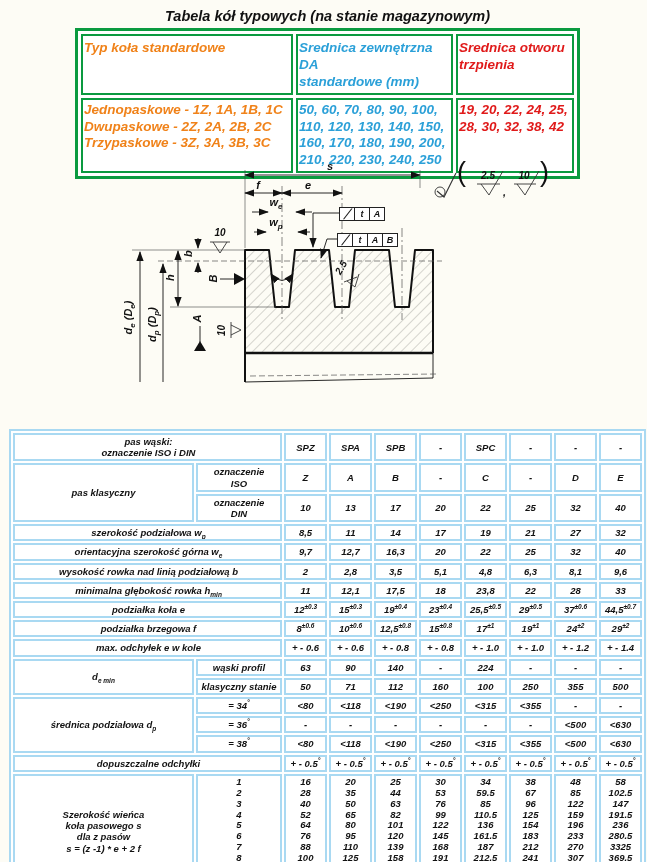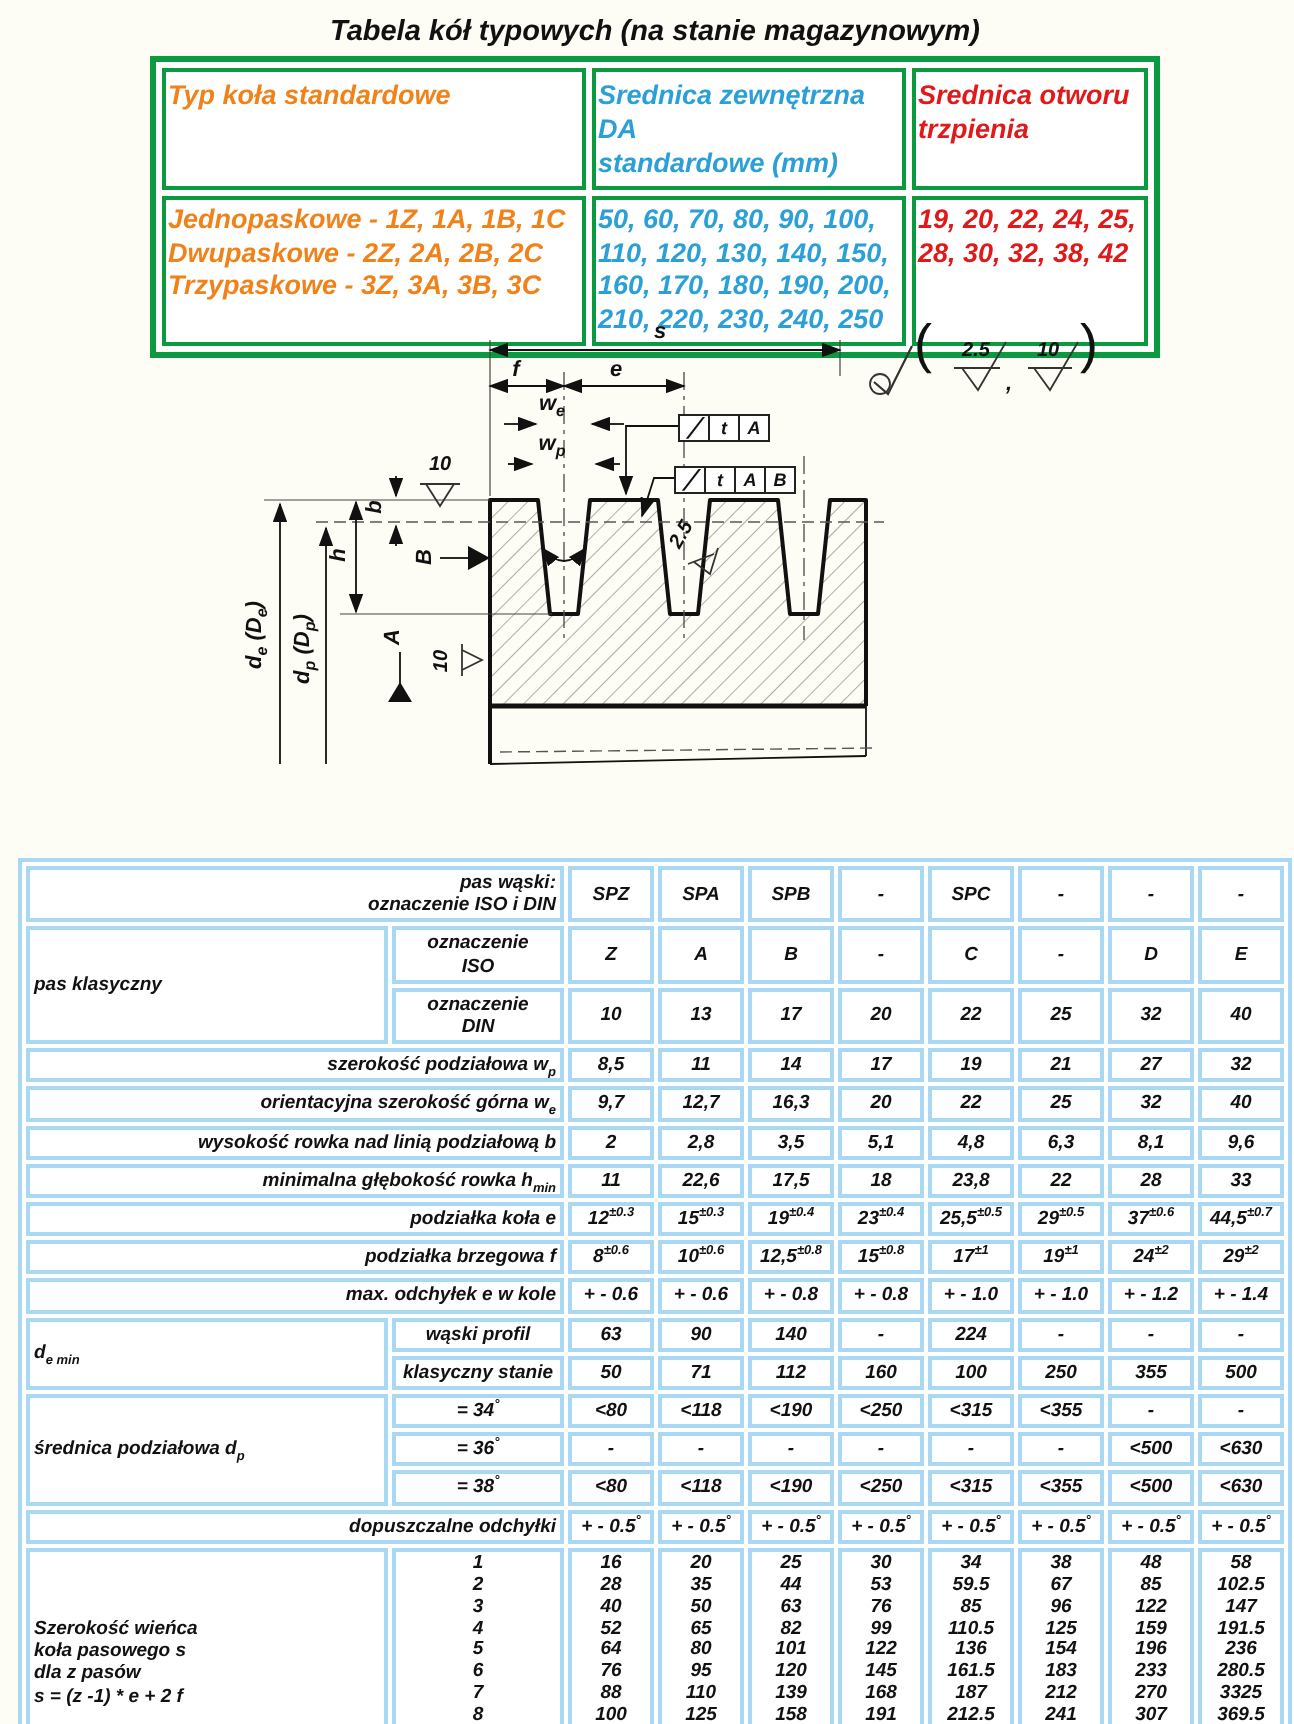--- a/index.html
+++ b/index.html
@@ -37,22 +37,22 @@
            font-size:9px;font-style:italic;font-weight:bold;text-align:center;
            padding:0 1px;margin-right:-1px}
 
   
   table.spec{position:absolute;left:9px;top:429px;width:629px;
              border:2px solid var(--table-border);border-spacing:2px;background:#fff;
              table-layout:fixed}
   table.spec td{border:2px solid var(--table-border);font-weight:bold;font-style:italic;
                 font-size:9.5px;line-height:1.18;padding:1px 2px;vertical-align:middle;
                 overflow:hidden}
-  table.spec .lbl{text-align:right;padding-left:4px}
-  table.spec .lblc{}
+  table.spec .lbl{text-align:center;padding-left:4px}
+  table.spec .lblc{text-align:center}
   table.spec .sub{text-align:center}
   table.spec .val{text-align:center}
   table.spec .blk{line-height:10.9px;text-align:center}
 </style>
 </head>
 <body>
 
 <div class="title">Tabela kół typowych (na stanie magazynowym)</div>
 
 <table class="stock">
@@ -258,21 +258,21 @@
         <td class="val">3,5</td>
         <td class="val">5,1</td>
         <td class="val">4,8</td>
         <td class="val">6,3</td>
         <td class="val">8,1</td>
         <td class="val">9,6</td>
       </tr>
       <tr>
         <td colspan="2" class="lbl">minimalna głębokość rowka h<sub>min</sub></td>
         <td class="val">11</td>
-        <td class="val">22,6</td>
+        <td class="val">12,1</td>
         <td class="val">17,5</td>
         <td class="val">18</td>
         <td class="val">23,8</td>
         <td class="val">22</td>
         <td class="val">28</td>
         <td class="val">33</td>
       </tr>
       <tr>
         <td colspan="2" class="lbl">podziałka koła e</td>
         <td class="val">12<sup>±0.3</sup></td>

